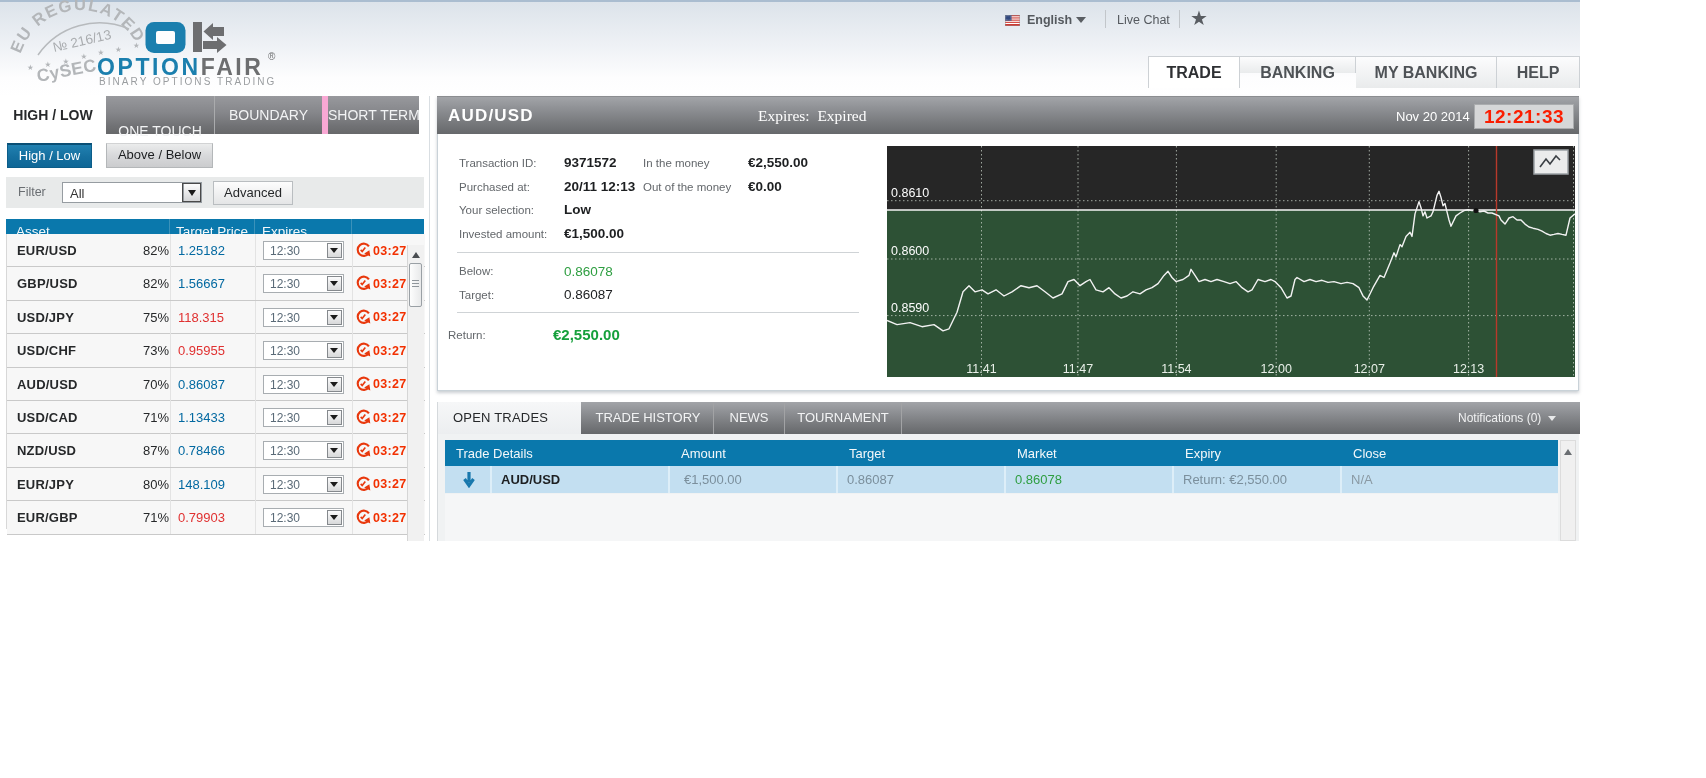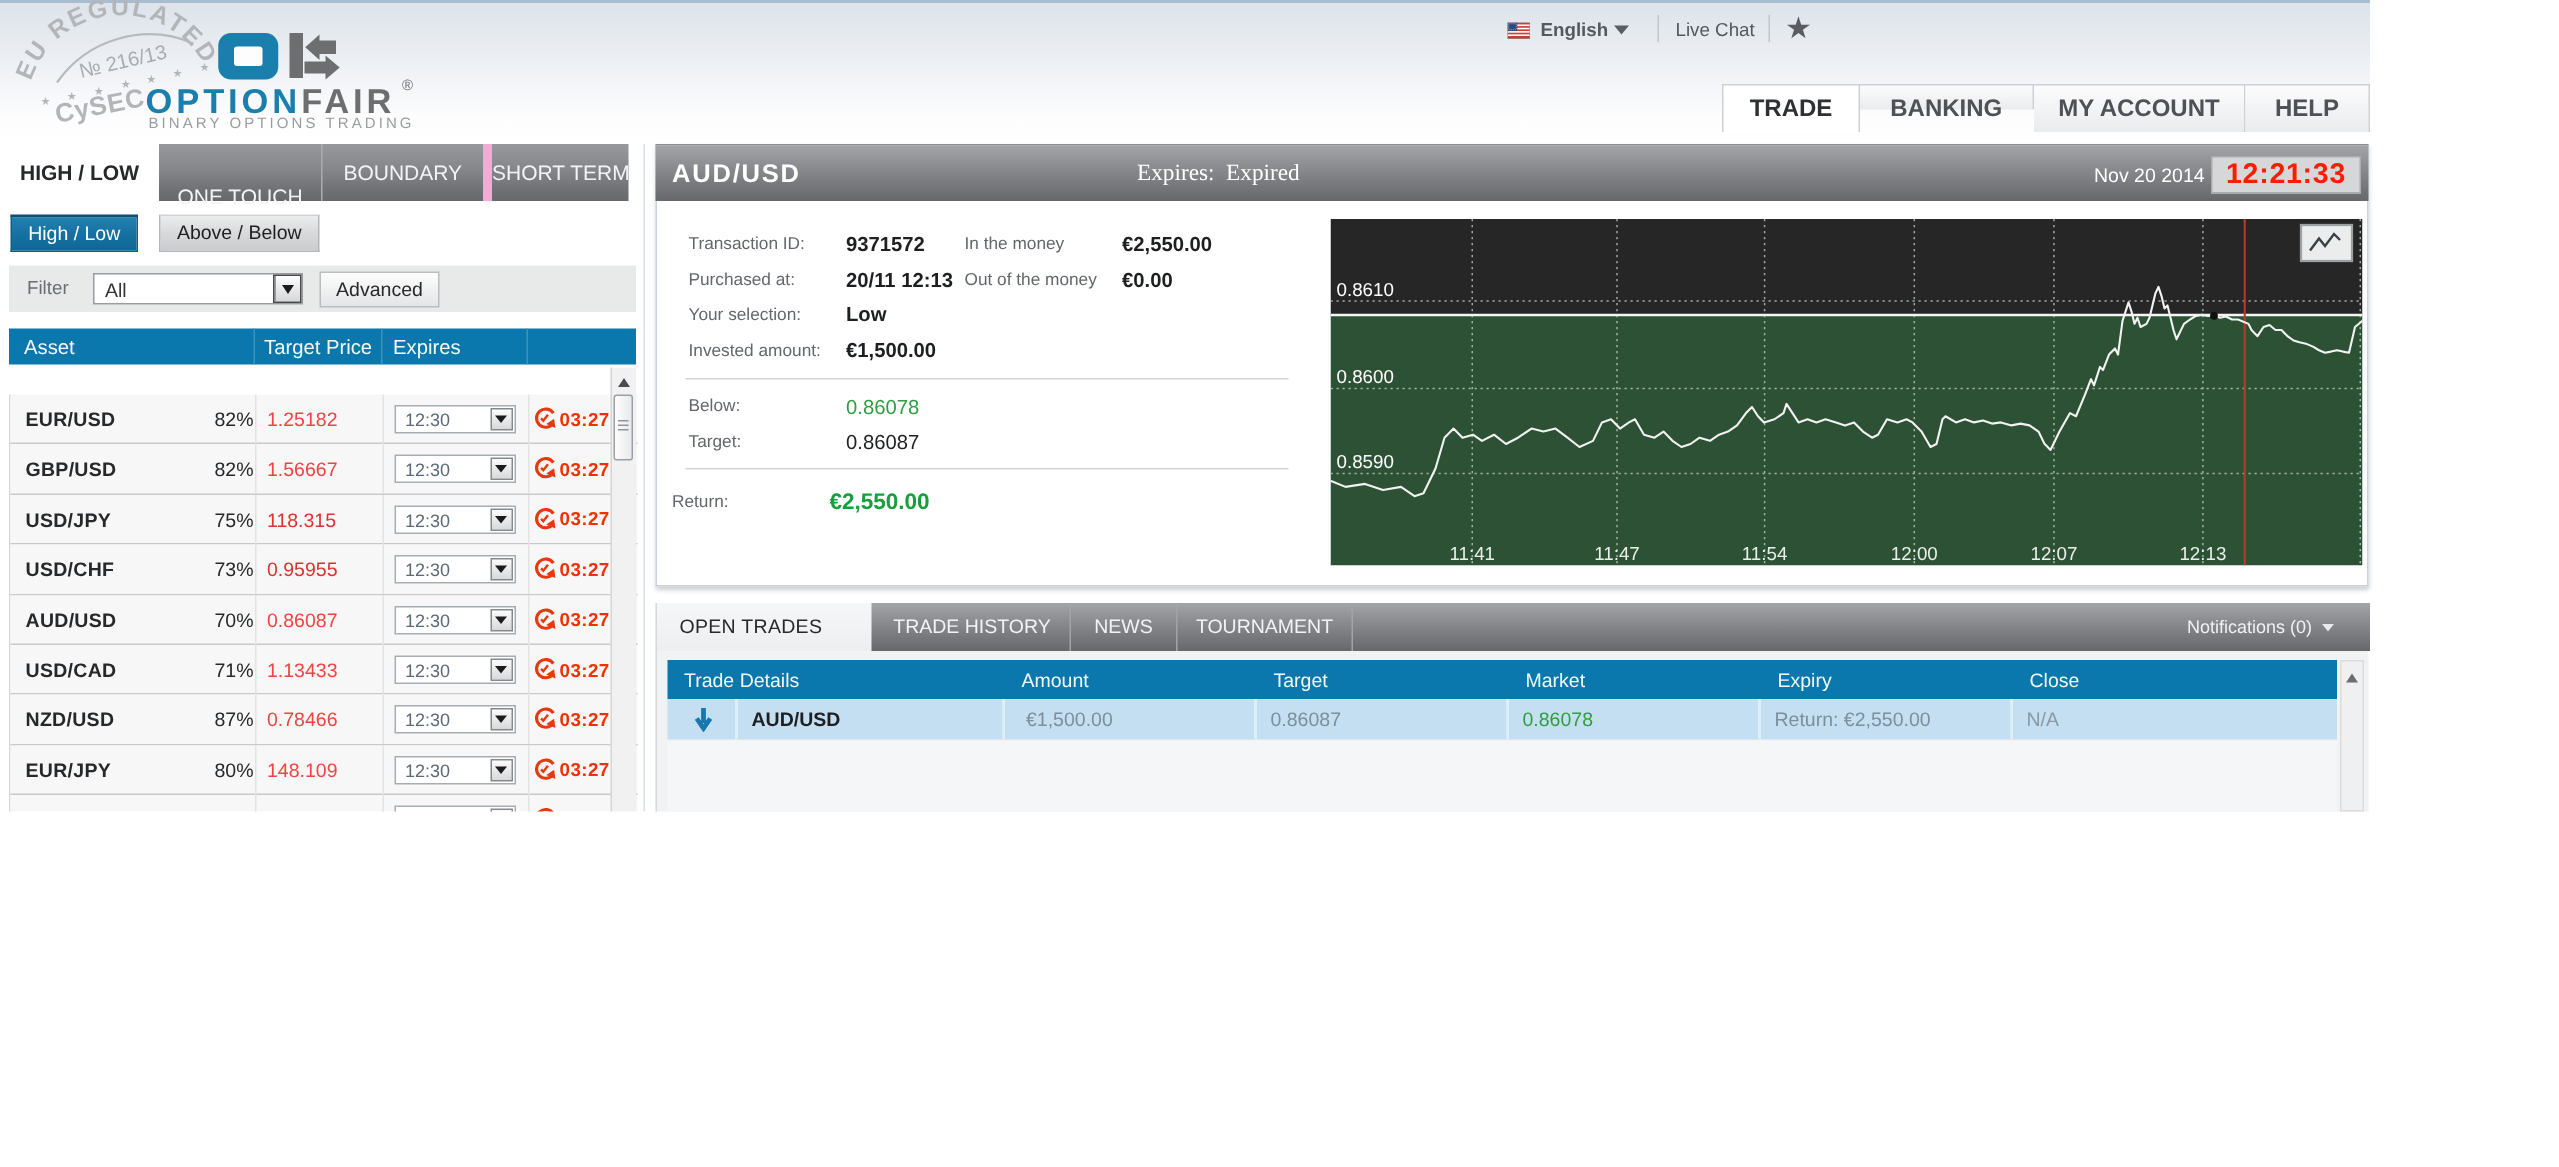--- a/index.html
+++ b/index.html
@@ -6,21 +6,21 @@
 body { background:#fff; font-family:"Liberation Sans",sans-serif; }
 #page { position:relative; width:1706px; height:778px; background:#fff; overflow:hidden; }
 .abs { position:absolute; white-space:nowrap; }
 .graybar { background:linear-gradient(180deg,#a2a4a8 0%,#8c8e92 35%,#77797c 70%,#66686b 100%); }
 .tabgrad { background:linear-gradient(180deg,#98999d 0%,#85868a 45%,#707174 80%,#67686a 100%); }
 .arow { position:absolute; left:0; width:418px; height:33.4px; background:#f7f7f7; border-bottom:1px solid #c9c9c9; font-size:13px; }
 .arow .vs { position:absolute; top:0; width:1px; height:33px; background:#e3e3e3; }
 .an { position:absolute; left:10px; top:9px; font-weight:bold; color:#26282a; letter-spacing:0.2px; }
 .ap { position:absolute; left:100px; width:62px; text-align:right; top:9px; color:#26282a; }
 .apr { position:absolute; left:171px; top:9px; }
-.g { color:#ef4444; } .r { color:#e03131; }
+.g { color:#0369a1; } .r { color:#e03131; }
 .sel { position:absolute; left:256px; top:7px; width:81px; height:19px; background:#fff; border:1px solid #a8adb1; }
 .sel i { position:absolute; left:6px; top:2px; font-size:12px; font-style:normal; color:#5a6a77; }
 .sel u { position:absolute; right:1px; top:1px; width:15px; height:15px; background:linear-gradient(180deg,#fbfbfc,#d8d9da); border:1px solid #85898d; text-decoration:none; }
 .sel s { position:absolute; right:5px; top:6px; width:0; height:0; border-left:4px solid transparent; border-right:4px solid transparent; border-top:5px solid #1b1b1b; }
 .ct { position:absolute; left:366px; top:9.5px; font-size:12.5px; font-weight:bold; color:#f23000; letter-spacing:0.3px; }
 .cks { position:absolute; left:348px; top:8px; }
 </style>
 </head>
 <body>
 <div id="page">
@@ -82,21 +82,21 @@
   <div class="abs" style="left:86px;top:9px;width:0;height:0;border-left:5px solid transparent;border-right:5px solid transparent;border-top:6px solid #5a5e63;"></div>
   <div class="abs" style="left:115px;top:2px;width:1px;height:18px;background:#c2c6ca;"></div>
   <div class="abs" style="left:127px;top:5px;font-size:12.5px;color:#55595e;">Live Chat</div>
   <div class="abs" style="left:189px;top:2px;width:1px;height:18px;background:#c2c6ca;"></div>
   <div class="abs" style="left:200px;top:-2px;font-size:20px;color:#595d62;">★</div>
 </div>
 
 <div class="abs" id="navtabs" style="left:1140px;top:56px;width:445px;height:32px;font-size:16px;font-weight:bold;">
   <div class="abs" style="left:8px;top:0;width:92px;height:32px;background:#ffffff;border:1px solid #cdd1d5;border-bottom:none;color:#2e3033;text-align:center;line-height:31px;">TRADE</div>
   <div class="abs" style="left:100px;top:0;width:116px;height:17px;background:linear-gradient(180deg,#fcfcfd,#e9ebec);border:1px solid #cdd1d5;border-left:none;border-bottom:none;color:#4e5256;text-align:center;line-height:31px;">BANKING</div>
-  <div class="abs" style="left:216px;top:0;width:141px;height:32px;background:linear-gradient(180deg,#fcfcfd,#e9ebec);border:1px solid #cdd1d5;border-left:none;border-bottom:none;color:#4e5256;text-align:center;line-height:31px;">MY ACCOUNT</div>
+  <div class="abs" style="left:216px;top:0;width:141px;height:32px;background:linear-gradient(180deg,#fcfcfd,#e9ebec);border:1px solid #cdd1d5;border-left:none;border-bottom:none;color:#4e5256;text-align:center;line-height:31px;">MY BANKING</div>
   <div class="abs" style="left:357px;top:0;width:83px;height:32px;background:linear-gradient(180deg,#fcfcfd,#e9ebec);border:1px solid #cdd1d5;border-left:none;border-bottom:none;color:#4e5256;text-align:center;line-height:31px;">HELP</div>
 </div>
 
 <div class="abs" id="leftpanel" style="left:0;top:96px;width:430px;height:445px;overflow:hidden;">
   <div class="abs" style="left:429px;top:0;width:1px;height:445px;background:#d9dee2;"></div>
 
   <div class="abs" style="left:0;top:0;width:106px;height:38px;background:#fff;color:#26282a;font-size:14px;font-weight:bold;text-align:center;line-height:38px;">HIGH / LOW</div>
   <div class="abs tabgrad" style="left:106px;top:0;width:313px;height:38px;"></div>
   <div class="abs" style="left:106px;top:16px;width:108px;height:38px;color:#f2f3f4;font-size:14px;text-align:center;line-height:38px;">ONE TOUCH</div>
   <div class="abs" style="left:214px;top:0;width:108px;height:38px;color:#f2f3f4;font-size:14px;text-align:center;line-height:38px;border-left:1px solid #aaabad;">BOUNDARY</div>
@@ -117,21 +117,21 @@
 
   <div class="abs" style="left:6px;top:123px;width:418px;height:24px;background:#0a78ac;color:#f4f8fa;font-size:13.5px;">
     <div class="abs" style="left:10px;top:5px;">Asset</div>
     <div class="abs" style="left:170px;top:5px;">Target Price</div>
     <div class="abs" style="left:256px;top:5px;">Expires</div>
     <div class="abs" style="left:163px;top:0;width:1px;height:24px;background:#3b92ba;"></div>
     <div class="abs" style="left:248px;top:0;width:1px;height:24px;background:#3b92ba;"></div>
     <div class="abs" style="left:345px;top:0;width:1px;height:24px;background:#3b92ba;"></div>
   </div>
 
-  <div class="abs" id="assetrows" style="left:6px;top:167px;width:418px;height:295px;border-left:1px solid #d8d8d8;">
+  <div class="abs" id="assetrows" style="left:6px;top:138px;width:418px;height:295px;border-left:1px solid #d8d8d8;">
   <div class="arow" style="top:0.0px;">
           <span class="an">EUR/USD</span>
           <span class="ap">82%</span>
           <span class="apr g">1.25182</span>
           <span class="vs" style="left:163px;"></span>
           <span class="vs" style="left:248px;"></span>
           <span class="vs" style="left:345px;"></span>
           <span class="sel">
             <i>12:30</i>
             <u></u>

